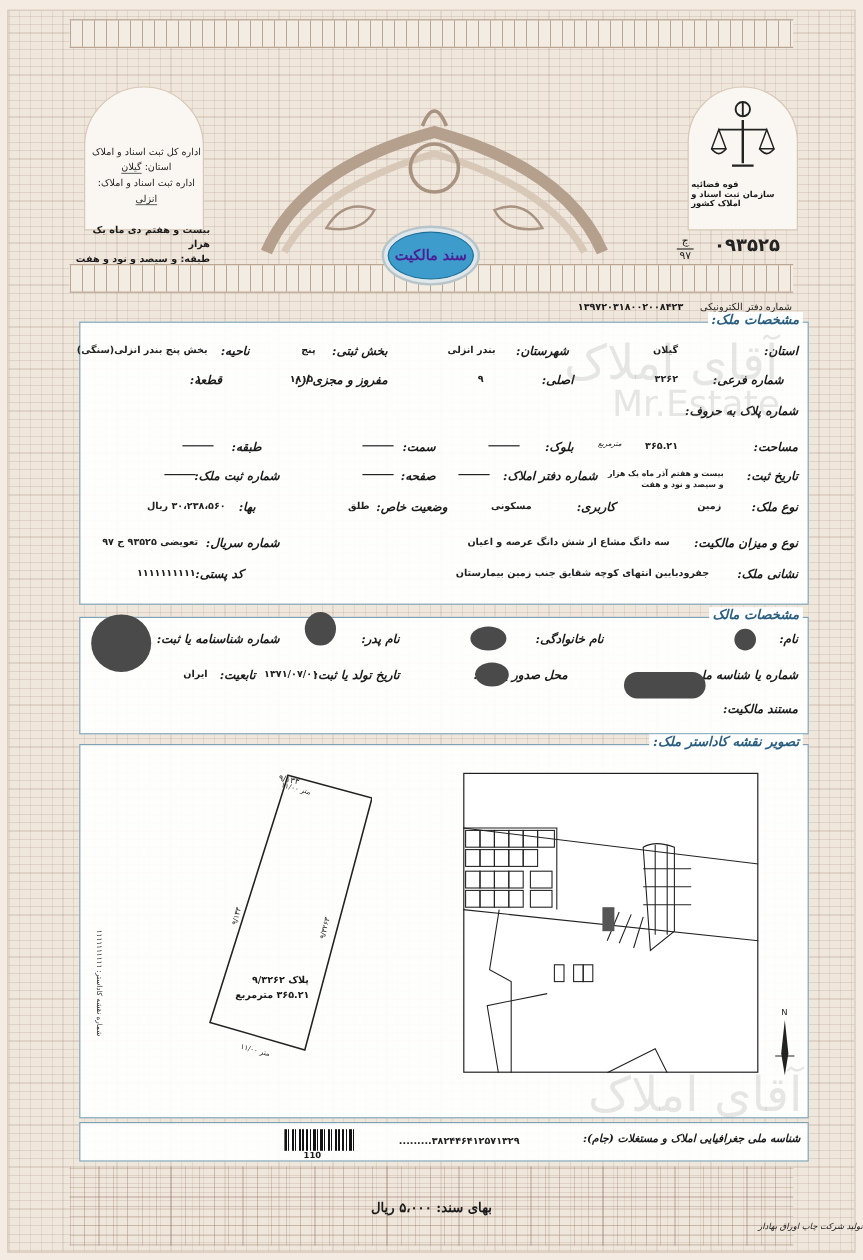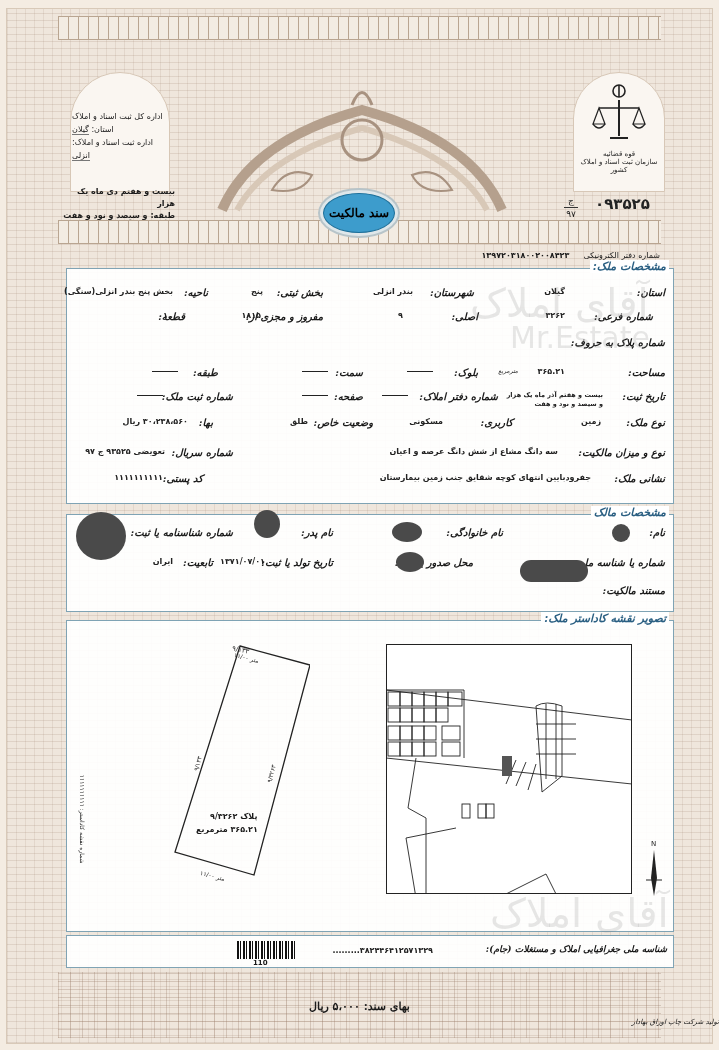--- a/index.html
+++ b/index.html
@@ -19,45 +19,45 @@
     background-image: repeating-linear-gradient(90deg, #b9a591 0 1px, #f3ece3 1px 10px);
     border-top: 1px solid #b9a591; border-bottom: 1px solid #b9a591;
   }
   .frieze.top { top: 16px; }
   .frieze.mid { top: 220px; }
 
   .left-arch {
     position: absolute; left: 70px; top: 72px; width: 100px; height: 120px;
     background: #faf6f1; border-radius: 50px 50px 0 0; border: 1px solid #d7c7b6;
   }
-  .office-block { position: absolute; left: 72px; top: 110px; width: 100px; text-align: left; direction: rtl; font-size: 8px; line-height: 13px; }
+  .office-block { position: absolute; left: 72px; top: 120px; width: 100px; text-align: center; direction: rtl; font-size: 8px; line-height: 13px; }
   .office-block .u { border-bottom: 1px solid #777; }
   .issue-date { position: absolute; left: 60px; top: 186px; width: 115px; direction: rtl; text-align: right; font-size: 8px; line-height: 12px; font-weight: bold; }
 
   .right-arch {
     position: absolute; left: 573px; top: 72px; width: 92px; height: 120px;
     background: #faf6f1; border-radius: 46px 46px 0 0; border: 1px solid #d7c7b6;
   }
   .emblem { position: absolute; left: 592px; top: 82px; width: 54px; height: 66px; }
-  .org-name { position: absolute; left: 576px; top: 150px; width: 86px; text-align: center; font-size: 7px; direction: rtl; }
+  .org-name { position: absolute; left: 576px; top: 150px; width: 86px; text-align: left; font-size: 7px; direction: rtl; font-weight: bold; }
   .serial { position: absolute; left: 595px; top: 195px; font-size: 15px; font-weight: bold; letter-spacing: 1px; color: #222; }
   .series { position: absolute; left: 564px; top: 196px; font-size: 9px; text-align: center; line-height: 10px; }
   .series .bar { border-top: 1px solid #333; width: 14px; margin: 1px auto; }
 
   .crown {
     position: absolute; left: 212px; top: 70px; width: 300px; height: 150px;
   }
   .seal {
     position: absolute; left: 318px; top: 188px; width: 82px; height: 50px;
     border-radius: 50%; background: #dfe7ea; border: 2px solid #b7c4c9;
     display: flex; align-items: center; justify-content: center;
   }
   .seal-inner {
     width: 72px; height: 40px; border-radius: 50%; background: #3d9ccc;
-    border: 1px solid #1d6f99; color: #000000; font-size: 12px; font-weight: bold;
+    border: 1px solid #1d6f99; color: #4c1d95; font-size: 12px; font-weight: bold;
     display: flex; align-items: center; justify-content: center; direction: rtl;
     font-family: "DejaVu Serif", serif;
   }
 
   .edoc { position: absolute; left: 260px; top: 251px; width: 400px; direction: rtl; font-size: 8px; display: flex; gap: 14px; }
   .edoc .num { font-weight: bold; letter-spacing: 0.5px; }
 
   .panel {
     position: absolute; left: 66px; width: 608px; background: rgba(255,255,255,0.93);
     border: 1px solid #7fa3b4;

